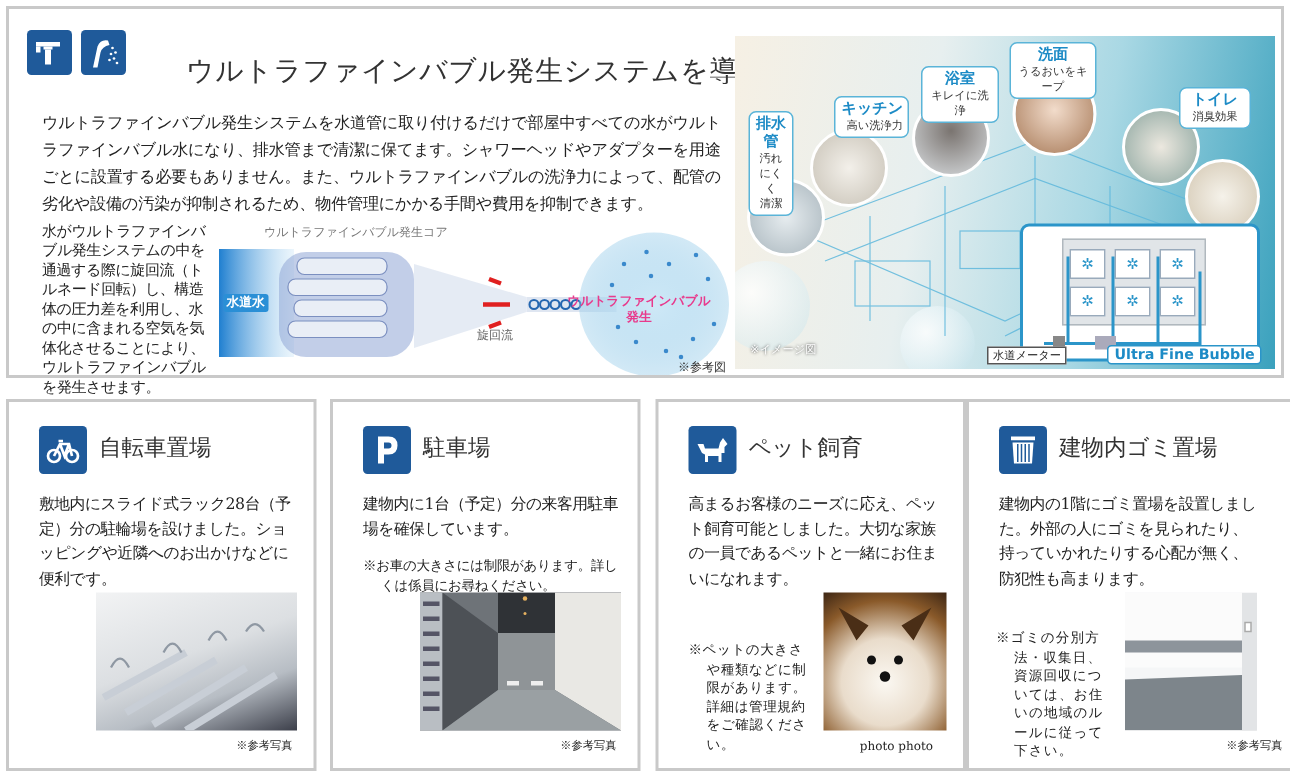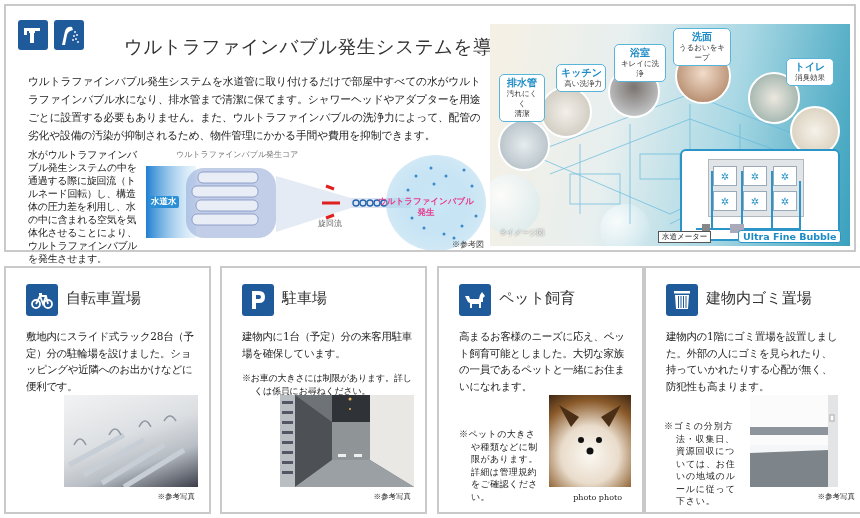--- a/index.html
+++ b/index.html
@@ -142,21 +142,21 @@
         <rect x="150" y="130" width="40" height="25"></rect>
       </g>
     </svg>
     <div class="photo-circle" style="left:8px; top:95px; width:52px; height:52px; background: radial-gradient(circle, #e6ecef, #a9b6bd);"></div>
     <div class="photo-circle" style="left:50px; top:62px; width:52px; height:52px; background: radial-gradient(circle, #f3f0ea, #c7c1b5);"></div>
     <div class="photo-circle" style="left:118px; top:42px; width:52px; height:52px; background: radial-gradient(circle at 50% 40%, #7a7470, #d9dde0);"></div>
     <div class="photo-circle" style="left:185px; top:24px; width:56px; height:56px; background: radial-gradient(circle at 50% 45%, #f2dccb, #a57755);"></div>
     <div class="photo-circle" style="left:258px; top:48px; width:52px; height:52px; background: radial-gradient(circle, #ece8df, #8ca6a0);"></div>
     <div class="photo-circle" style="left:300px; top:82px; width:50px; height:50px; background: radial-gradient(circle, #f5f2ea, #d3c7b2);"></div>
 
-    <div class="callout" style="left:9px; top:50px; width:46px;">
+    <div class="callout" style="left:9px; top:50px; width:30px;">
       <span class="c-title">排水管</span>
       <span class="c-sub">汚れにくく
 清潔</span>
     </div>
     <div class="callout" style="left:66px; top:40px; width:50px;text-align:right;">
       <span class="c-title">キッチン</span>
       <span class="c-sub">高い洗浄力</span>
     </div>
     <div class="callout" style="left:183px; top:4px; width:58px;">
       <span class="c-title">洗面</span>

